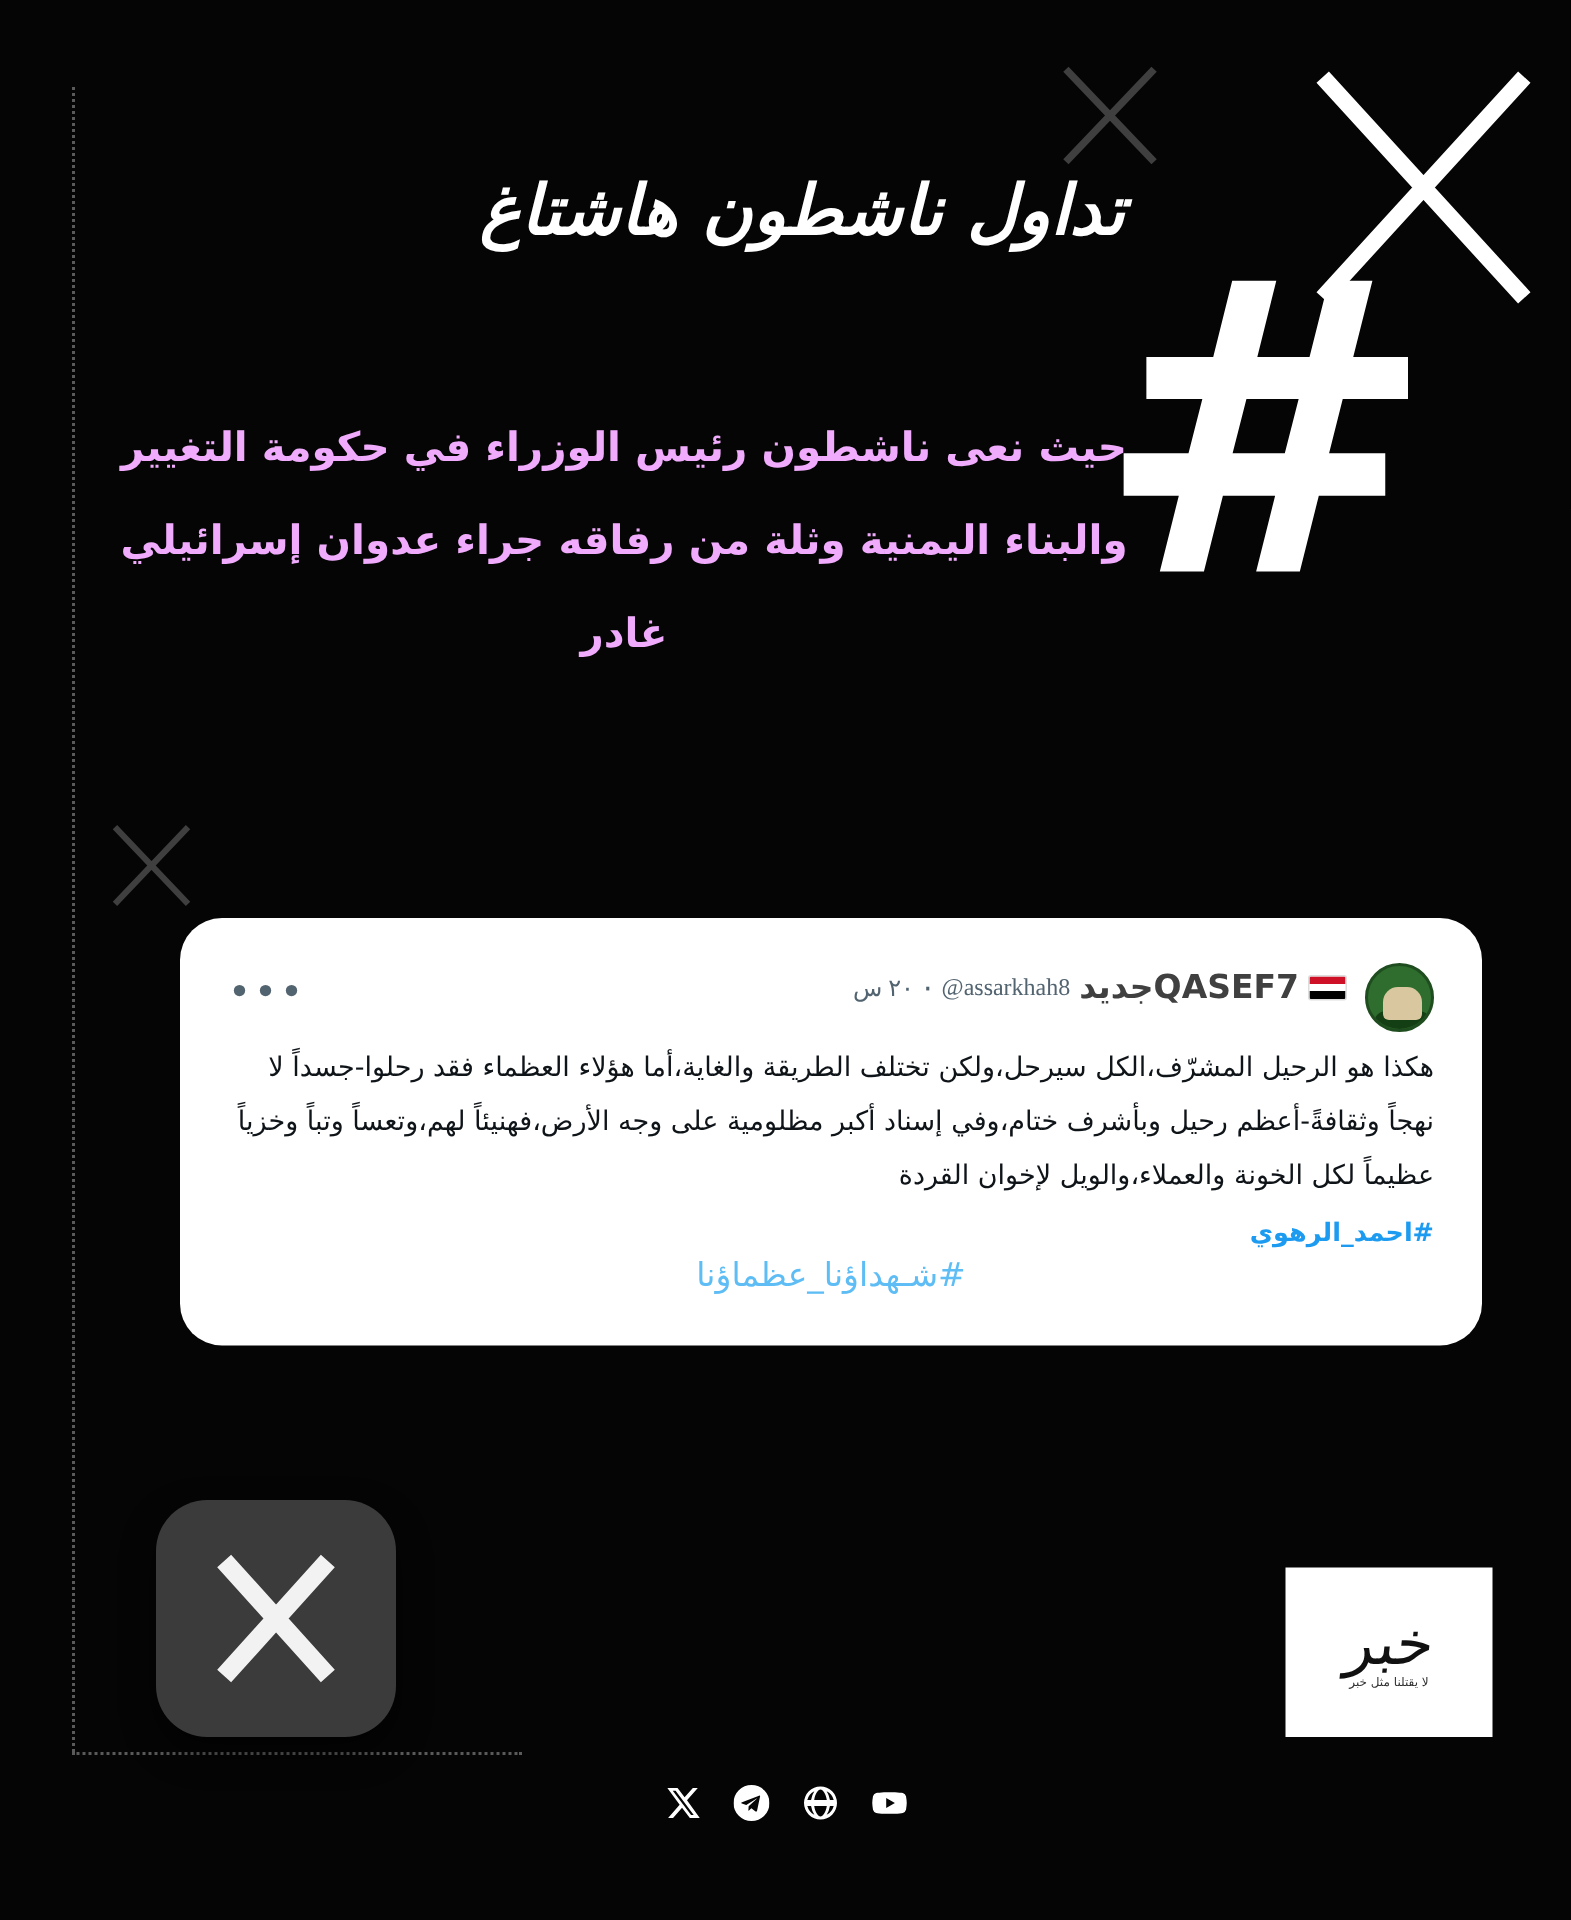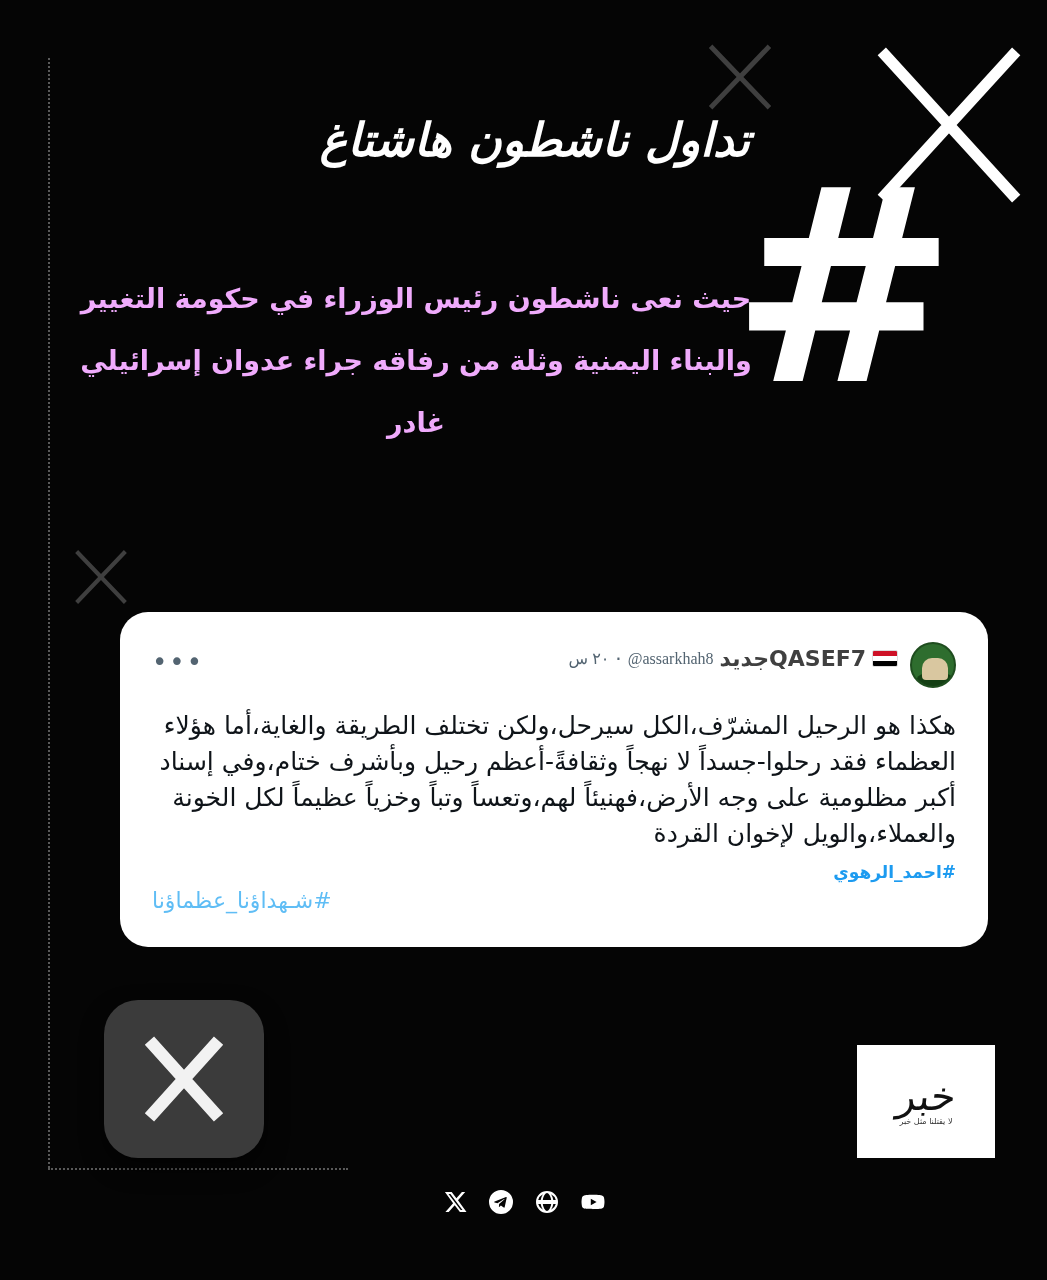--- a/index.html
+++ b/index.html
@@ -191,42 +191,42 @@
   .dot-sep { color: #536471; font-size: 20px; }
   .more-icon {
     margin-right: auto;
     color: #536471;
     font-size: 26px;
     letter-spacing: 2px;
     line-height: 14px;
     padding-top: 6px;
   }
   .tweet-body {
-    margin-top: 20px;
-    font-size: 25px;
+    margin-top: 6px;
+    font-size: 18px;
     line-height: 36px;
     color: #0f1419;
     direction: rtl;
     text-align: right;
     font-family: "DejaVu Sans", sans-serif;
   }
   .tag-strong {
     display: block;
     margin-top: 10px;
     color: #1d9bf0;
     font-weight: 700;
     font-size: 17px;
     text-align: right;
   }
   .tag-light {
     display: block;
     margin-top: 6px;
     color: #5fbdf5;
     font-size: 22px;
-    text-align: left;
+    text-align: center;
   }
 
   
   .x-app-icon {
     position: absolute;
     left: 104px;
     top: 1000px;
     width: 160px;
     height: 158px;
     background: #3b3b3b;

